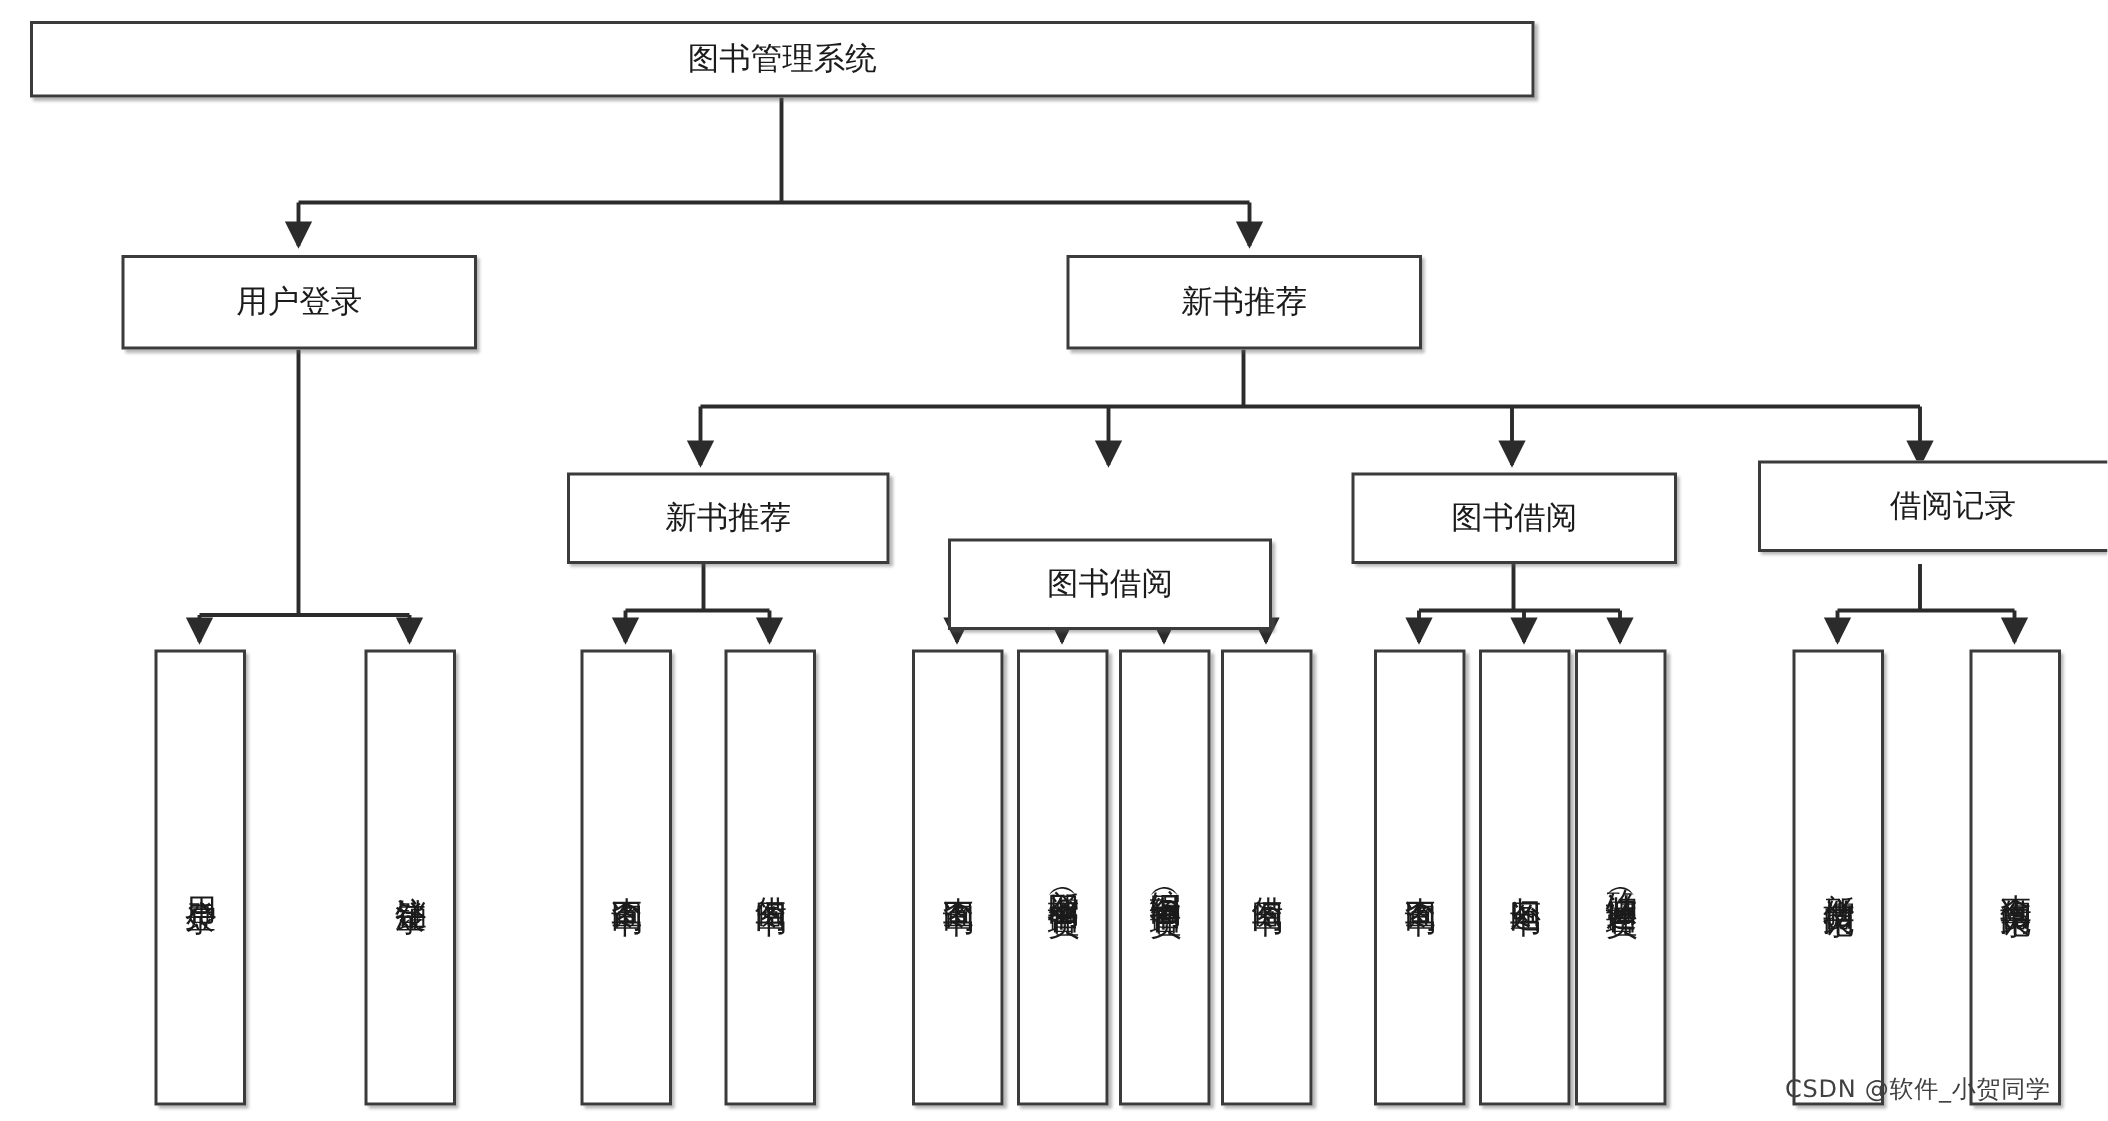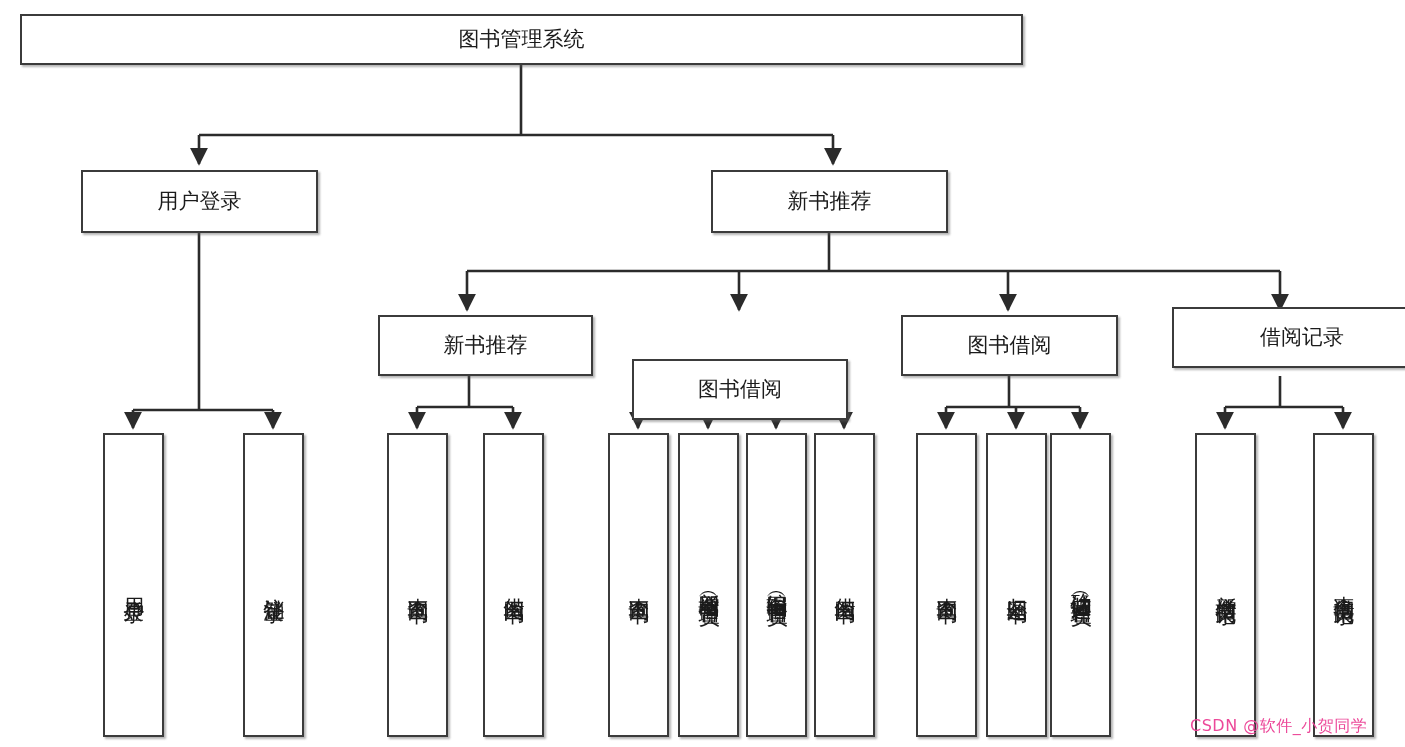--- a/index.html
+++ b/index.html
@@ -56,21 +56,21 @@
   .node.v > .label {
     writing-mode: vertical-rl;
     text-orientation: upright;
     font-size: 21px;
     letter-spacing: 2px;
     line-height: 1;
   }
   .watermark {
     position: absolute;
     font-size: 16px;
-    color: #ec4899;
+    color: #404040;
     white-space: nowrap;
     letter-spacing: 0.5px;
   }
 </style>
 </head>
 <body>
 
 <div id="canvas">
 
   <svg class="wires" viewBox="0 0 1405 747" xmlns="http://www.w3.org/2000/svg">

